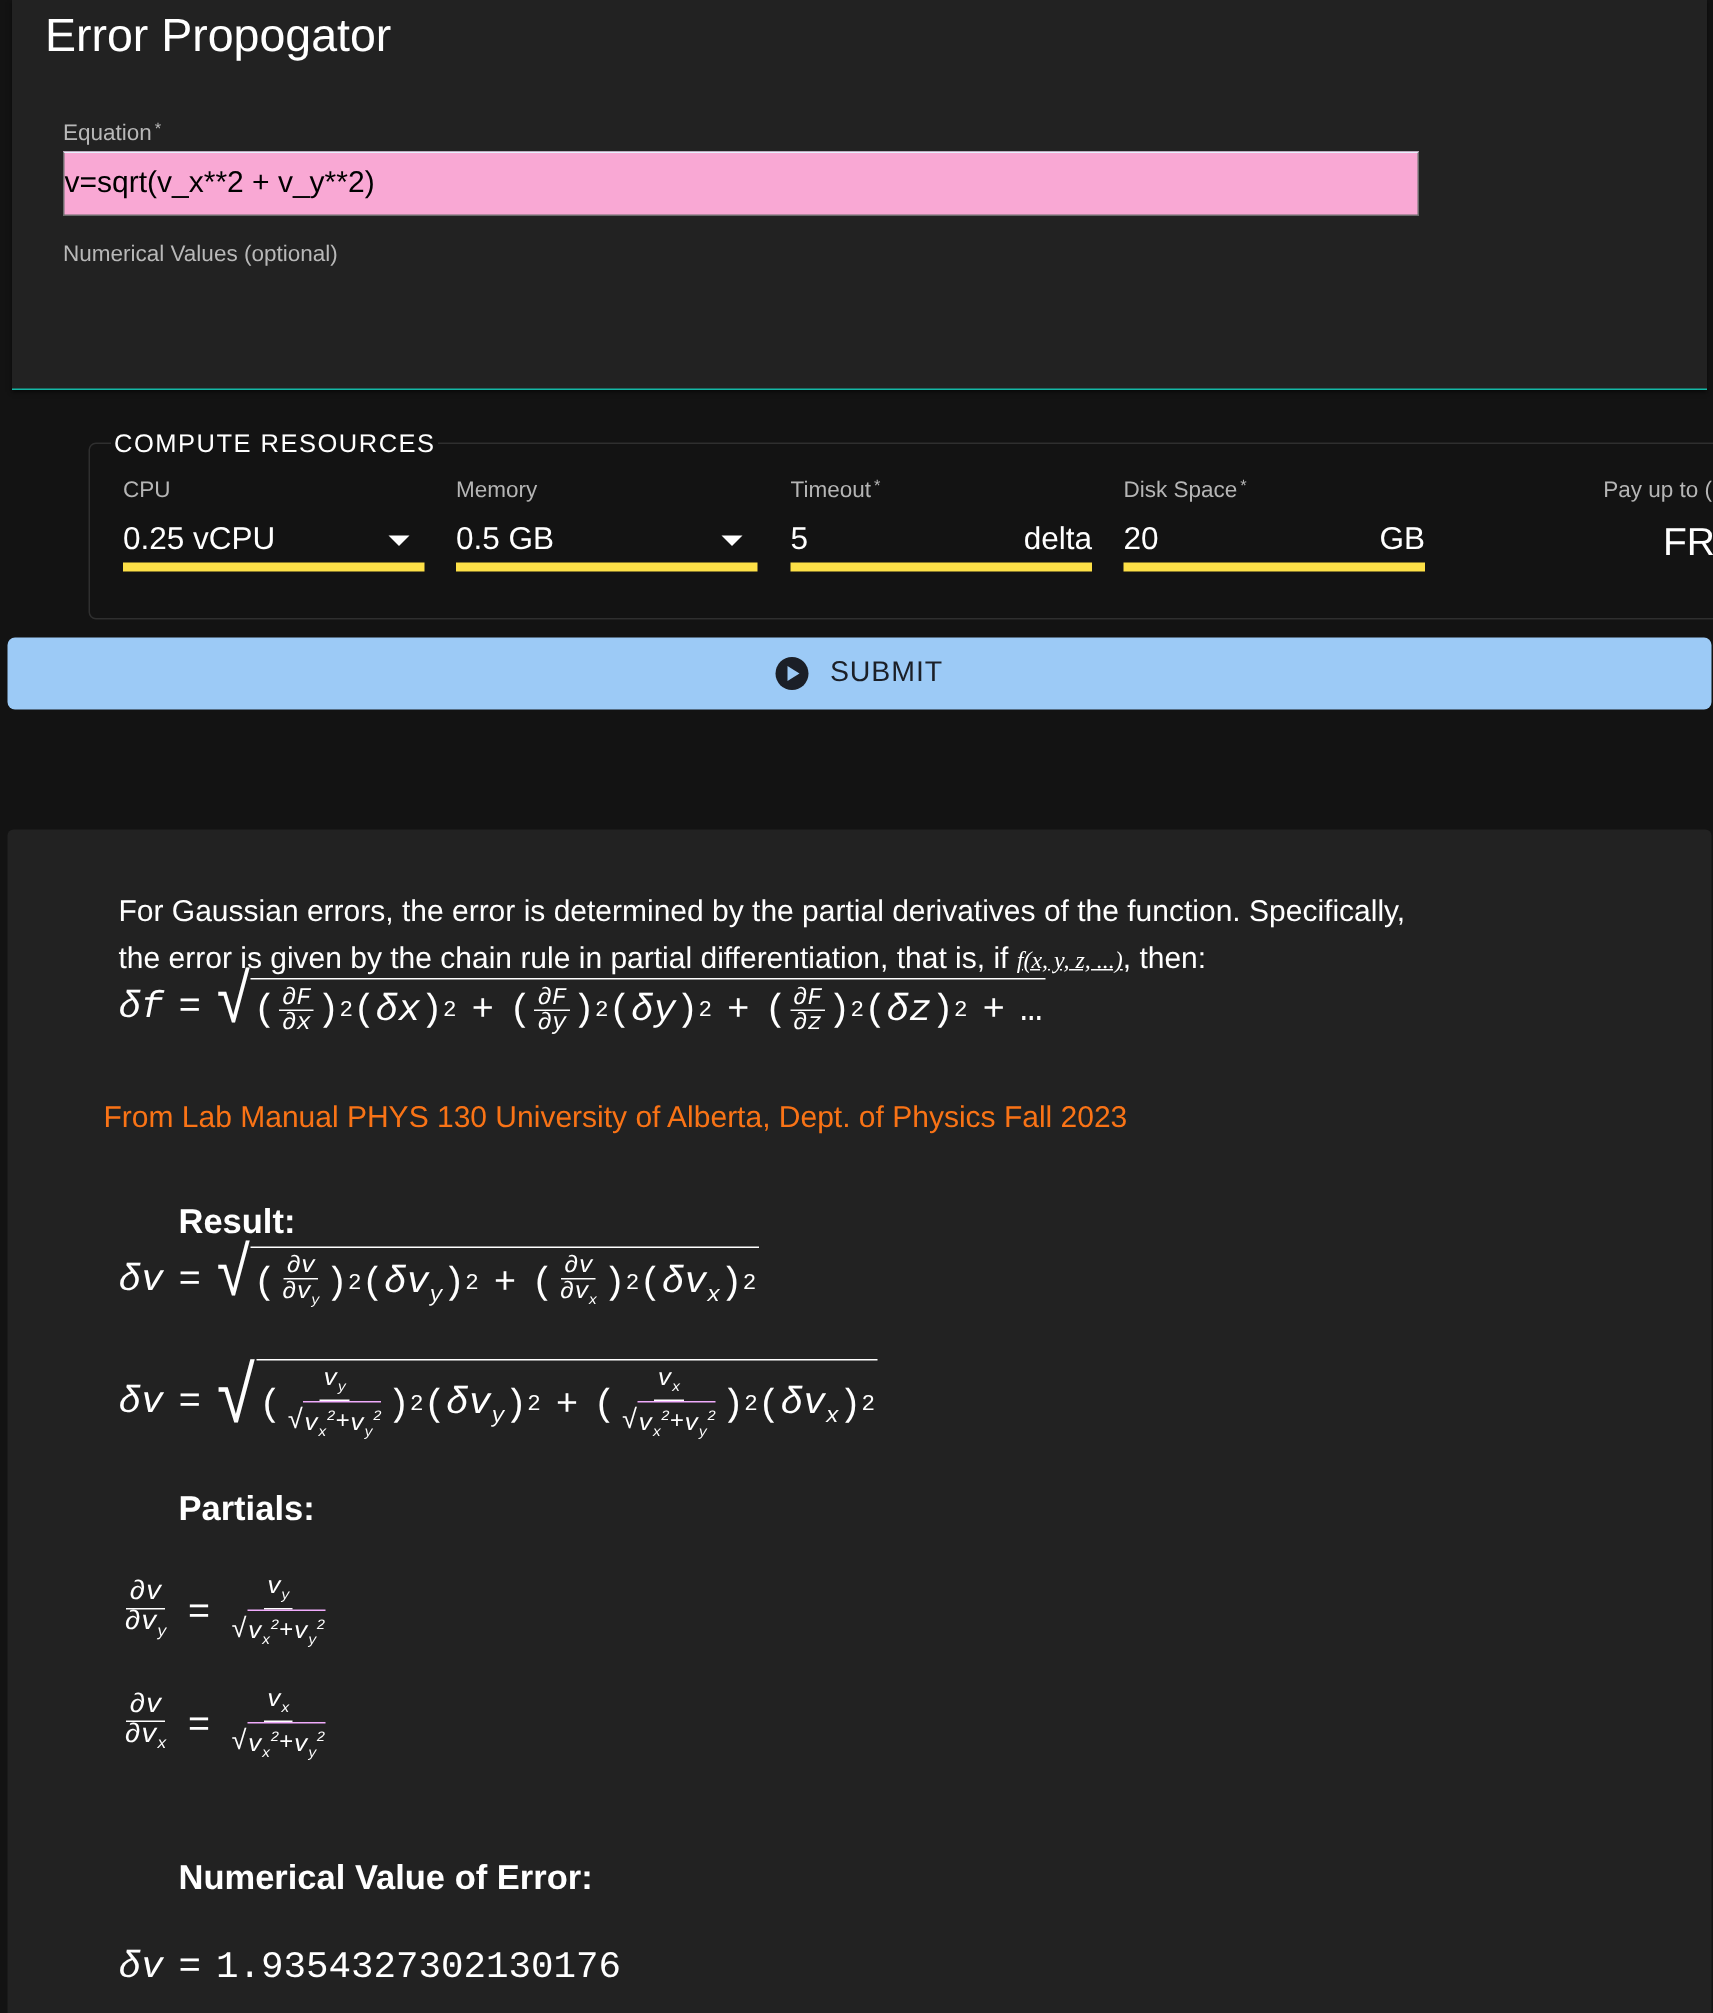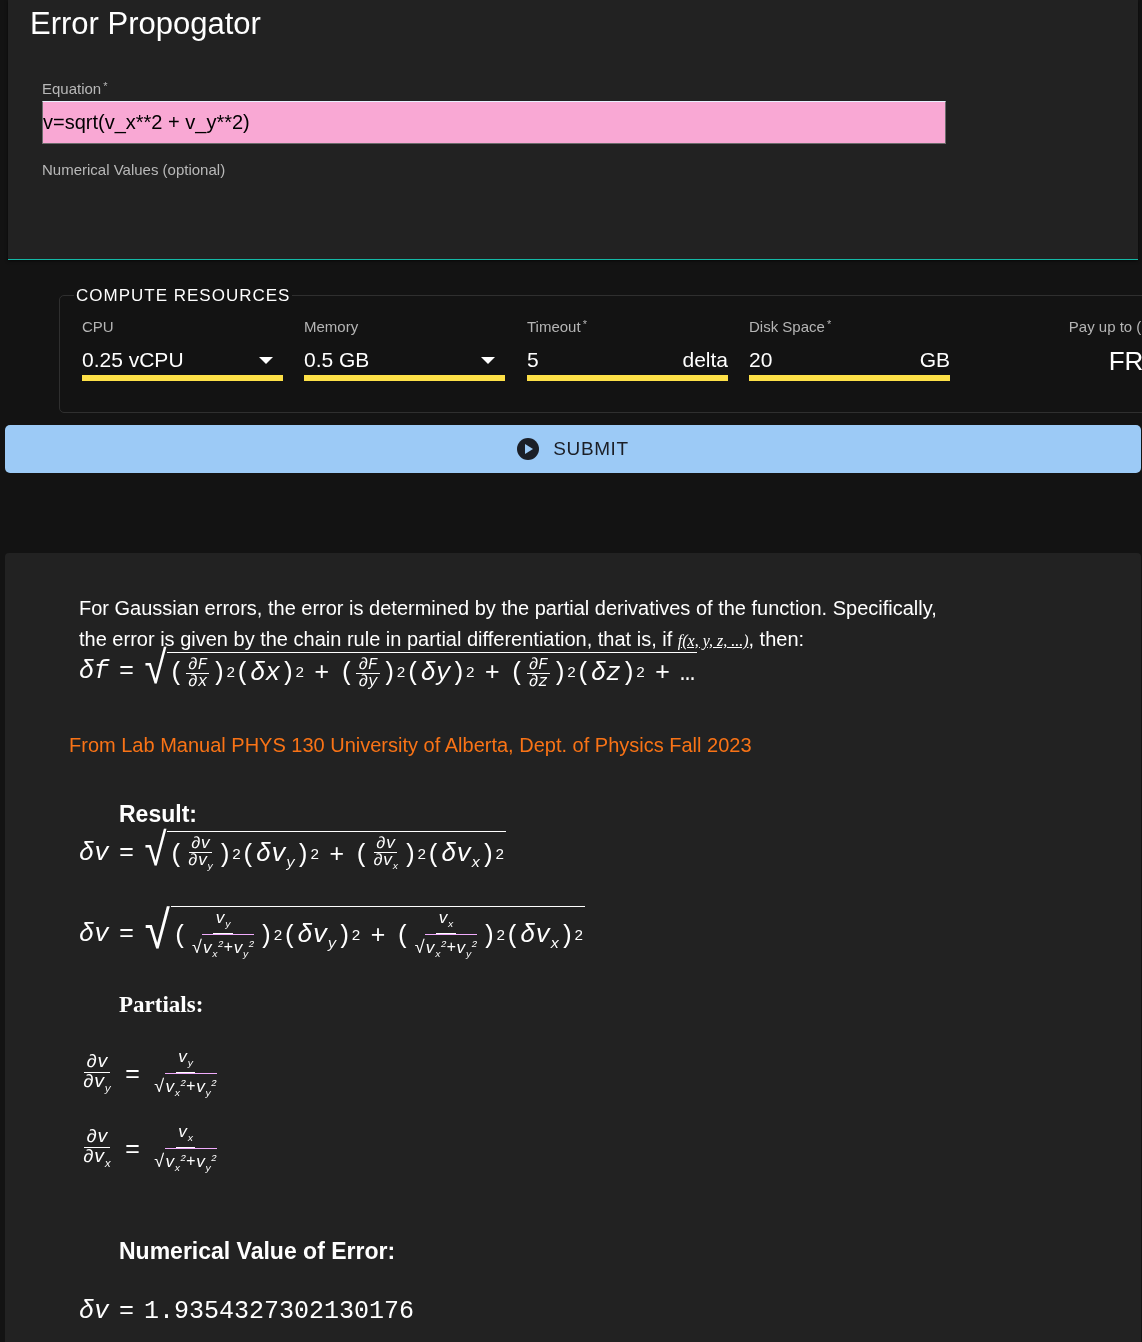--- a/index.html
+++ b/index.html
@@ -362,21 +362,21 @@
             <span class="num"><i>v<sub>x</sub></i></span>
             <span class="den"><span class="inner-sqrt">
                 <span class="r">√</span>
                 <span class="rc"><i>v<sub>x</sub><sup>2</sup></i>+<i>v<sub>y</sub><sup>2</sup></i></span>
               </span></span>
           </span>)<sup>2</sup>(<i>δv<sub>x</sub></i>)<sup>2</sup>
       </span>
     </span>
   </div>
 
-  <div class="section-title" style="top:439px;font-family:Liberation Serif, serif;">Partials:</div>
+  <div class="section-title" style="top:439px;">Partials:</div>
 
   <div class="eq" style="top:497px;">
 
     <span class="frac big">
         <span class="num"><i>∂v</i></span>
         <span class="den"><i>∂v<sub>y</sub></i></span>
       </span>
     <span class="op">=</span>
     <span class="frac">
         <span class="num"><i>v<sub>y</sub></i></span>

